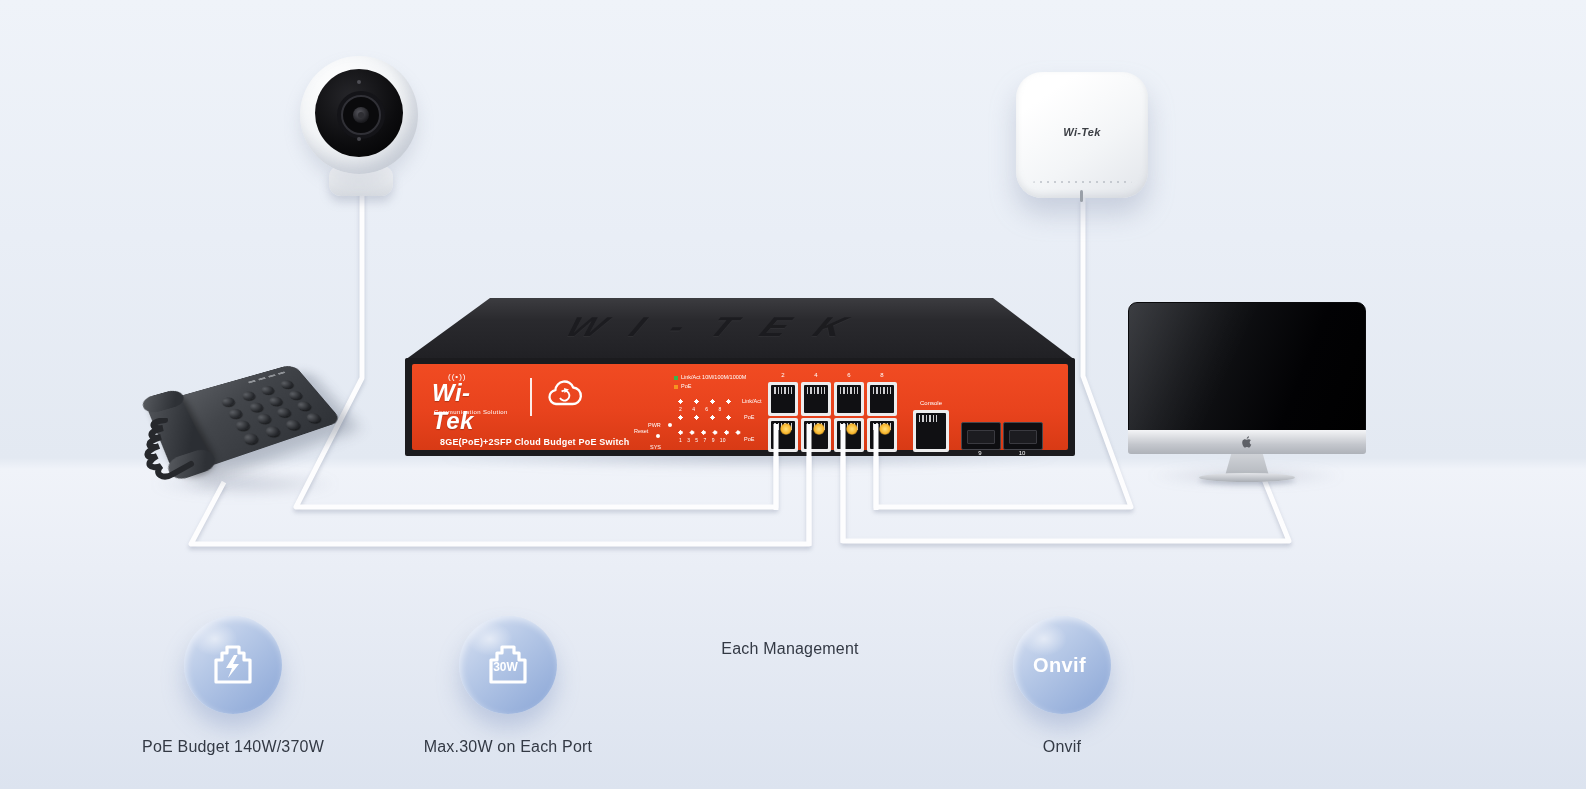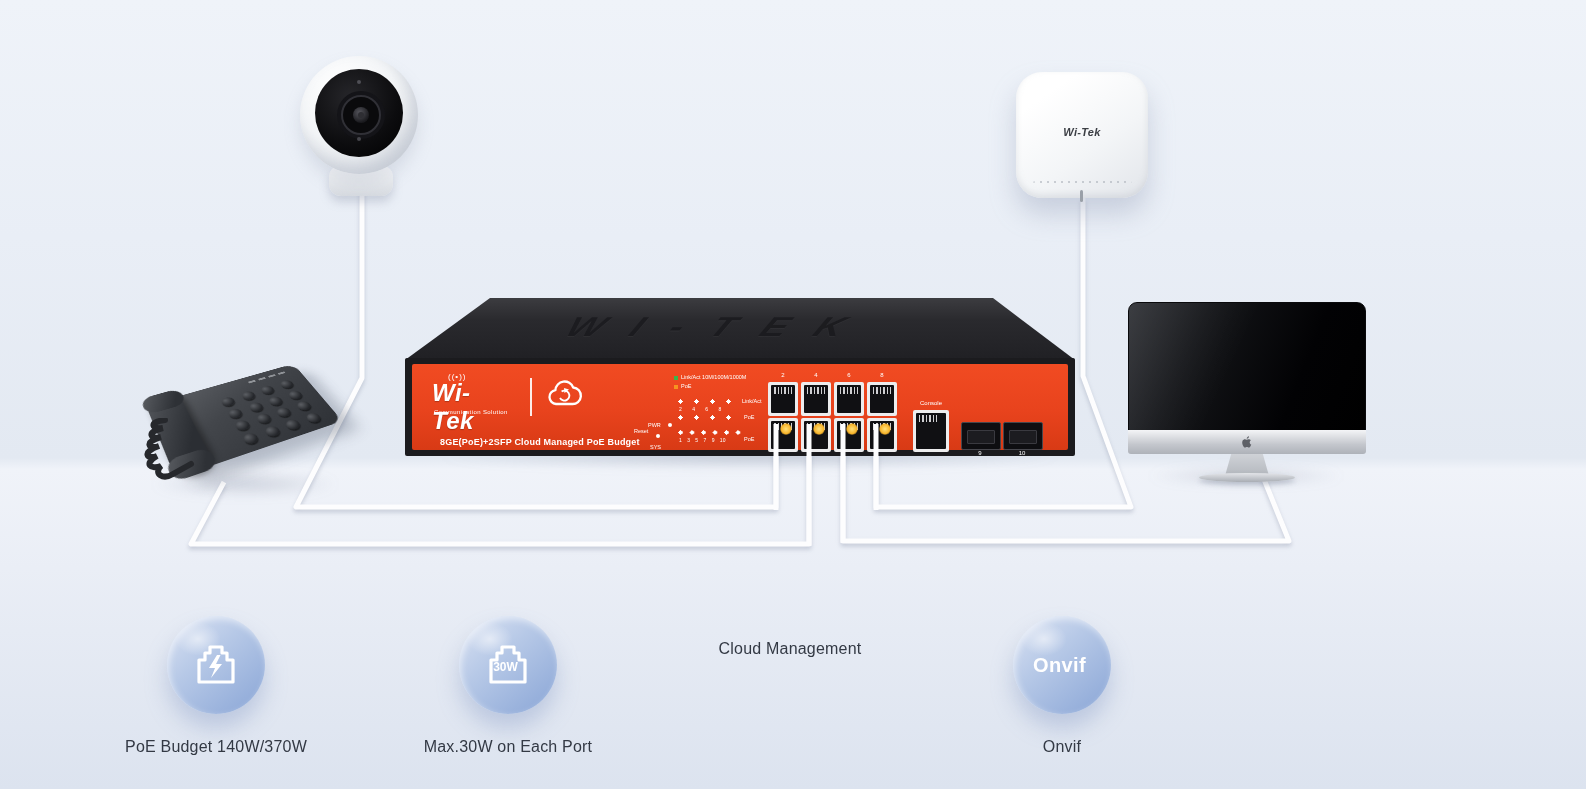--- a/index.html
+++ b/index.html
@@ -195,21 +195,21 @@
           <div class="sw-antenna">((•))</div>
           <div class="sw-name">Wi-Tek</div>
           <div class="sw-tagline">Communication Solution</div>
         </div>
         <div class="sw-divider"></div>
         <svg class="sw-cloudicon" width="42" height="36" viewBox="0 0 42 36">
           <path d="M12 27 a7 7 0 0 1 -0.6 -13.9 a9.2 9.2 0 0 1 17.8 -2.6 A7 7 0 0 1 28 27 z" fill="none" stroke="#fff" stroke-width="2.3" stroke-linejoin="round"></path>
           <path d="M16 21 a5 5 0 1 0 1.6 -6.6" fill="none" stroke="#fff" stroke-width="1.8"></path>
           <polygon points="20,11 25,12.5 20.5,16" fill="#fff"></polygon>
         </svg>
-        <div class="sw-model">8GE(PoE)+2SFP Cloud Managed PoE Budget</div>
+        <div class="sw-model">8GE(PoE)+2SFP Cloud Budget PoE Switch</div>
 
         <div class="leds">
           <div class="abs" style="left:40px;top:0;">
             <span class="lg-sq" style="background:#3db54a"></span><span>Link/Act 10M/100M/1000M</span>
           </div>
           <div class="abs" style="left:40px;top:9px;">
             <span class="lg-sq" style="background:#f79420"></span><span>PoE</span>
           </div>
           <div class="dots4" style="left:44px;top:25px;"></div>
           <div class="abs" style="left:108px;top:24px;">Link/Act</div>
@@ -303,42 +303,42 @@
     <div class="imac-base"></div>
   </div>
 
   <svg class="stubs" width="1586" height="789" viewBox="0 0 1586 789">
     <path d="M776 424 V510" stroke="#fdfdfe" stroke-width="5" fill="none"></path>
     <path d="M809 424 V546" stroke="#fdfdfe" stroke-width="5" fill="none"></path>
     <path d="M843 424 V543" stroke="#fdfdfe" stroke-width="5" fill="none"></path>
     <path d="M876 424 V510" stroke="#fdfdfe" stroke-width="5" fill="none"></path>
   </svg>
 
-  <div class="feature" style="left:96px">
+  <div class="feature" style="left:113px">
     <div class="fcircle">
       <svg width="52" height="52" viewBox="0 0 52 52">
         <path d="M9 43 V21 h6 v-7 h5 v-6 h12 v6 h5 v7 h6 v22 z" fill="none" stroke="#fff" stroke-width="3.2" stroke-linejoin="round"></path>
         <path d="M27 16 L19 29 h6 l-4 10 l11 -14 h-6 l4.5 -9 z" fill="#fff"></path>
       </svg>
     </div>
     <div class="flabel">PoE Budget 140W/370W</div>
   </div>
 
   <div class="feature" style="left:388px">
     <div class="fcircle">
       <svg width="52" height="52" viewBox="0 0 52 52">
         <path d="M9 43 V21 h6 v-7 h5 v-6 h12 v6 h5 v7 h6 v22 z" fill="none" stroke="#fff" stroke-width="3.2" stroke-linejoin="round"></path>
       </svg>
       <div class="ficon-text">30W</div>
     </div>
     <div class="flabel">Max.30W on Each Port</div>
   </div>
 
   <div class="feature" style="left:670px">
-    <div class="flabel">Cloud Management</div>
+    <div class="flabel">Each Management</div>
   </div>
 
   <div class="feature" style="left:942px">
     <div class="fcircle">
       <div class="ficon-text onviftxt">Onvif</div>
     </div>
     <div class="flabel">Onvif</div>
   </div>
 
 

